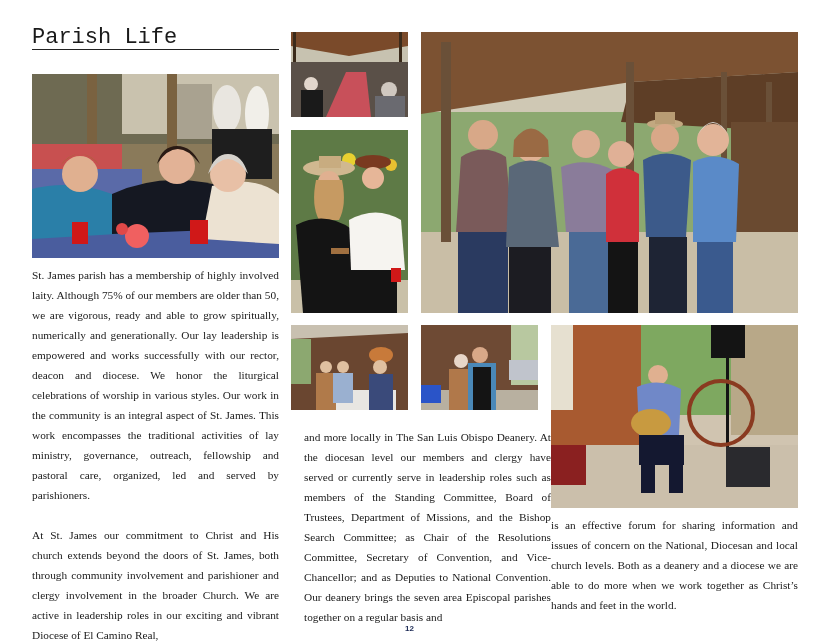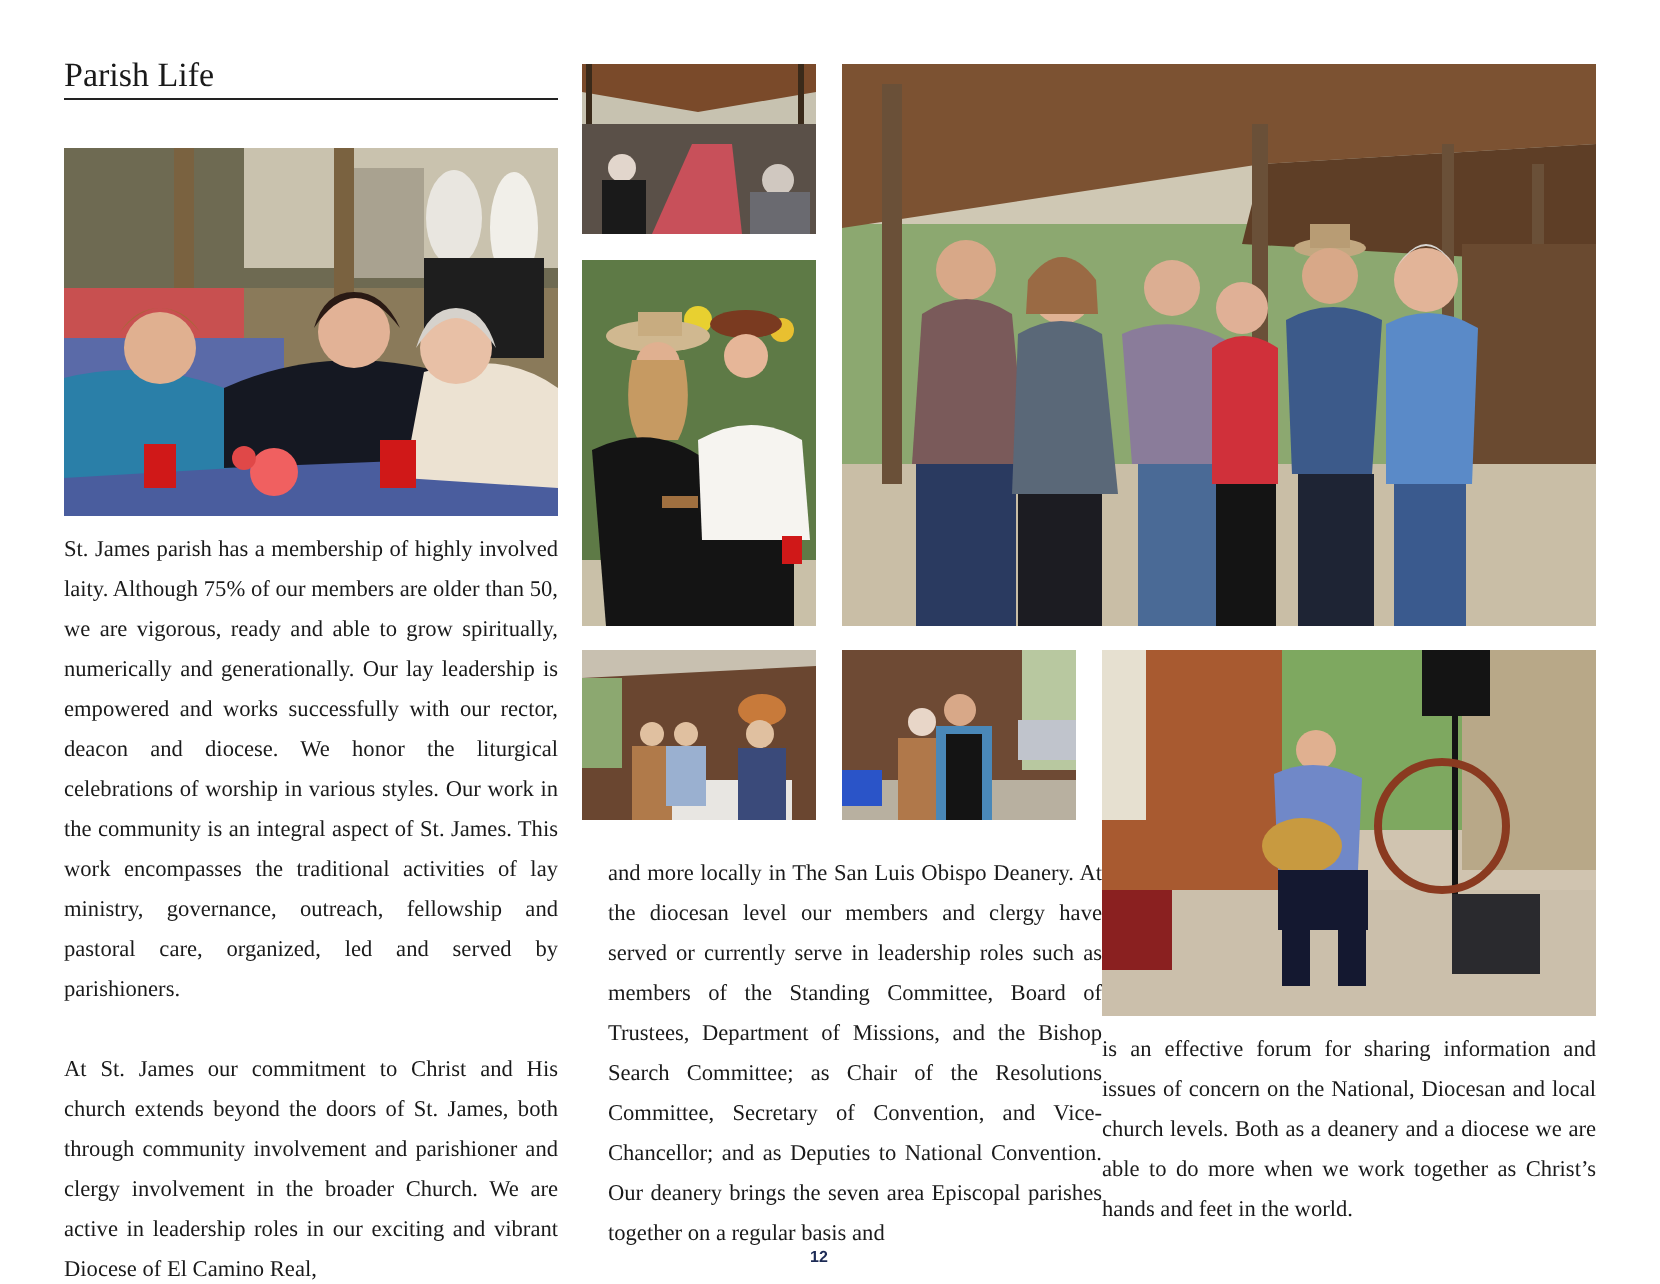--- a/index.html
+++ b/index.html
@@ -1,19 +1,19 @@
 <!DOCTYPE html>
 <html><head>
 <meta charset="utf-8">
 <style>
   html, body { margin:0; padding:0; background:#ffffff; }
   body { width:830px; height:642px; position:relative; overflow:hidden;
          font-family:"DejaVu Serif","Liberation Serif",serif; color:#1a1a1a; }
   .title { position:absolute; left:32px; top:28px; width:247px;
-           font-family:Liberation Serif, serif; font-size:17px; line-height:20px;
+           font-family:Liberation Mono, monospace; font-size:22px; line-height:20px;
            border-bottom:1.5px solid #222; padding-bottom:1px; }
   .photo { position:absolute; overflow:hidden; }
   .photo svg { width:100%; height:100%; display:block; }
   .col { position:absolute; font-family:"Liberation Serif",serif;
          font-size:11.3px; line-height:20px; text-align:justify; hyphens:auto; }
   .col p { margin:0; }
   .col p + p { margin-top:20px; }
   .pagenum { position:absolute; left:405px; top:624px; font-family:Liberation Sans, sans-serif;
              font-size:8px; font-weight:bold; color:#1c2a55; }
 </style>

